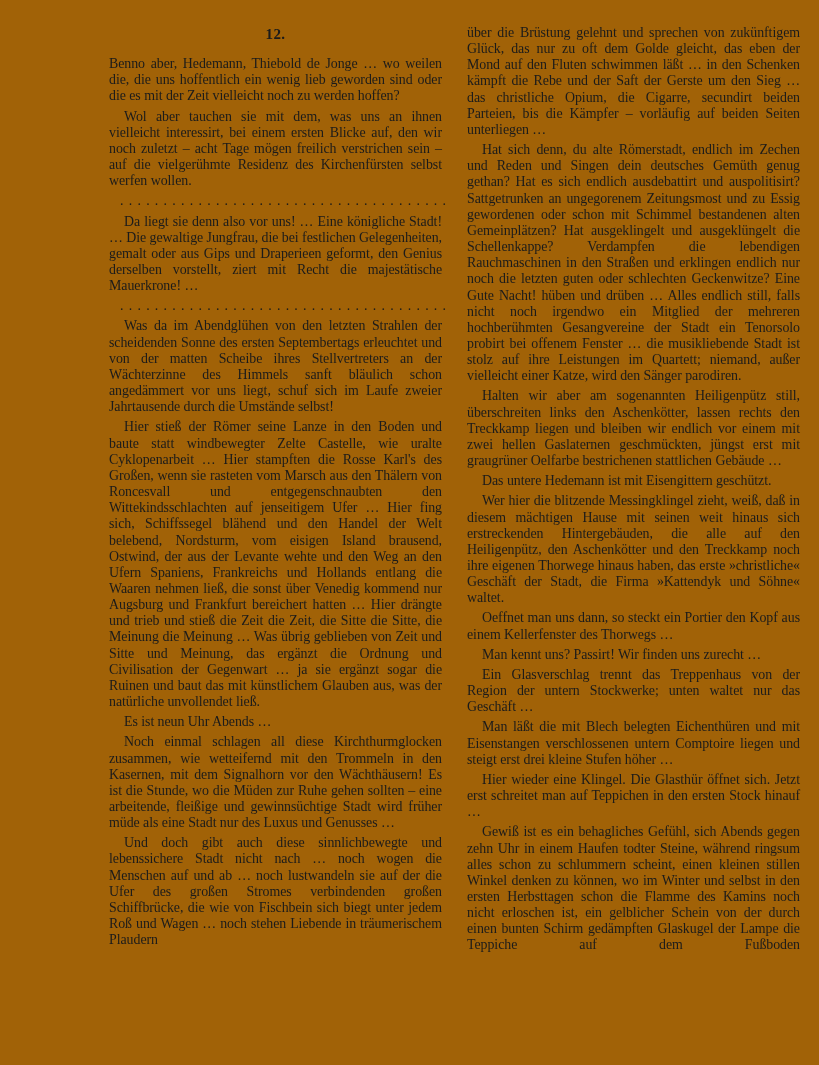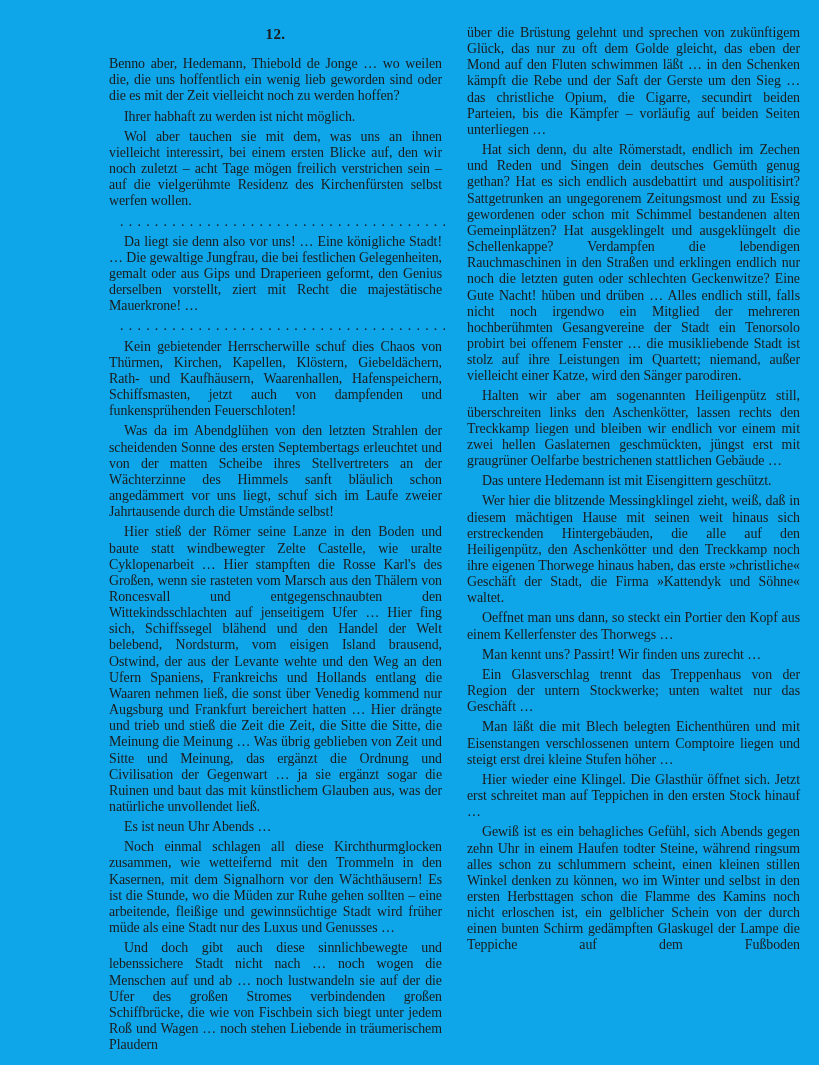--- a/index.html
+++ b/index.html
@@ -1,21 +1,21 @@
 <!DOCTYPE html>
 <html lang="de"><head>
 <meta charset="utf-8">
 <style>
   html, body { margin: 0; padding: 0; background: #e8e8e8; }
   .page {
     position: relative;
     width: 819px;
     height: 1065px;
     margin: 0 auto;
-    background: #0ea5e9;
+    background: #a16207;
     color: #1b1b1b;
     font-family: "Liberation Serif", "DejaVu Serif", serif;
     overflow: hidden;
   }
   .columns {
     position: absolute;
     left: 105px;
     top: 21px;
     width: 699px;
     display: flex;
@@ -61,26 +61,24 @@
   .page-number span { padding-right: 12px; }
 </style>
 </head>
 <body>
 
 <div class="page">
   <div class="columns">
     <div class="col" id="col-left">
         <div class="chapter-heading">12.</div>
         <div class="para">Benno aber, Hedemann, Thiebold de Jonge … wo weilen die, die uns hoffentlich ein wenig lieb geworden sind oder die es mit der Zeit vielleicht noch zu werden hoffen?</div>
-        <div class="para indent">Ihrer habhaft zu werden ist nicht möglich.</div>
         <div class="para indent">Wol aber tauchen sie mit dem, was uns an ihnen vielleicht interessirt, bei einem ersten Blicke auf, den wir noch zuletzt – acht Tage mögen freilich verstrichen sein – auf die vielgerühmte Residenz des Kirchenfürsten selbst werfen wollen.</div>
         <div class="dots-separator">. . . . . . . . . . . . . . . . . . . . . . . . . . . . . . . . . . . . . .</div>
         <div class="para indent">Da liegt sie denn also vor uns! … Eine königliche Stadt! … Die gewaltige Jungfrau, die bei festlichen Gelegenheiten, gemalt oder aus Gips und Draperieen geformt, den Genius derselben vorstellt, ziert mit Recht die majestätische Mauerkrone! …</div>
         <div class="dots-separator">. . . . . . . . . . . . . . . . . . . . . . . . . . . . . . . . . . . . . .</div>
-        <div class="para indent">Kein gebietender Herrscherwille schuf dies Chaos von Thürmen, Kirchen, Kapellen, Klöstern, Giebeldächern, Rath- und Kaufhäusern, Waarenhallen, Hafenspeichern, Schiffsmasten, jetzt auch von dampfenden und funkensprühenden Feuerschloten!</div>
         <div class="para indent">Was da im Abendglühen von den letzten Strahlen der scheidenden Sonne des ersten Septembertags erleuchtet und von der matten Scheibe ihres Stellvertreters an der Wächterzinne des Himmels sanft bläulich schon angedämmert vor uns liegt, schuf sich im Laufe zweier Jahrtausende durch die Umstände selbst!</div>
         <div class="para indent">Hier stieß der Römer seine Lanze in den Boden und baute statt windbewegter Zelte Castelle, wie uralte Cyklopenarbeit … Hier stampften die Rosse Karl's des Großen, wenn sie rasteten vom Marsch aus den Thälern von Roncesvall und entgegenschnaubten den Wittekindsschlachten auf jenseitigem Ufer … Hier fing sich, Schiffssegel blähend und den Handel der Welt belebend, Nordsturm, vom eisigen Island brausend, Ostwind, der aus der Levante wehte und den Weg an den Ufern Spaniens, Frankreichs und Hollands entlang die Waaren nehmen ließ, die sonst über Venedig kommend nur Augsburg und Frankfurt bereichert hatten … Hier drängte und trieb und stieß die Zeit die Zeit, die Sitte die Sitte, die Meinung die Meinung … Was übrig geblieben von Zeit und Sitte und Meinung, das ergänzt die Ordnung und Civilisation der Gegenwart … ja sie ergänzt sogar die Ruinen und baut das mit künstlichem Glauben aus, was der natürliche unvollendet ließ.</div>
         <div class="para indent">Es ist neun Uhr Abends …</div>
         <div class="para indent">Noch einmal schlagen all diese Kirchthurmglocken zusammen, wie wetteifernd mit den Trommeln in den Kasernen, mit dem Signalhorn vor den Wächthäusern! Es ist die Stunde, wo die Müden zur Ruhe gehen sollten – eine arbeitende, fleißige und gewinnsüchtige Stadt wird früher müde als eine Stadt nur des Luxus und Genusses …</div>
         <div class="para indent cont">Und doch gibt auch diese sinnlichbewegte und lebenssichere Stadt nicht nach … noch wogen die Menschen auf und ab … noch lustwandeln sie auf der die Ufer des großen Stromes verbindenden großen Schiffbrücke, die wie von Fischbein sich biegt unter jedem Roß und Wagen … noch stehen Liebende in träumerischem Plaudern</div>
       </div>
     <div class="col" id="col-right">
         <div class="para">über die Brüstung gelehnt und sprechen von zukünftigem Glück, das nur zu oft dem Golde gleicht, das eben der Mond auf den Fluten schwimmen läßt … in den Schenken kämpft die Rebe und der Saft der Gerste um den Sieg … das christliche Opium, die Cigarre, secundirt beiden Parteien, bis die Kämpfer – vorläufig auf beiden Seiten unterliegen …</div>
         <div class="para indent">Hat sich denn, du alte Römerstadt, endlich im Zechen und Reden und Singen dein deutsches Gemüth genug gethan? Hat es sich endlich ausdebattirt und auspolitisirt? Sattgetrunken an ungegorenem Zeitungsmost und zu Essig gewordenen oder schon mit Schimmel bestandenen alten Gemeinplätzen? Hat ausgeklingelt und ausgeklüngelt die Schellenkappe? Verdampfen die lebendigen Rauchmaschinen in den Straßen und erklingen endlich nur noch die letzten guten oder schlechten Geckenwitze? Eine Gute Nacht! hüben und drüben … Alles endlich still, falls nicht noch irgendwo ein Mitglied der mehreren hochberühmten Gesangvereine der Stadt ein Tenorsolo probirt bei offenem Fenster … die musikliebende Stadt ist stolz auf ihre Leistungen im Quartett; niemand, außer vielleicht einer Katze, wird den Sänger parodiren.</div>
         <div class="para indent">Halten wir aber am sogenannten Heiligenpütz still, überschreiten links den Aschenkötter, lassen rechts den Treckkamp liegen und bleiben wir endlich vor einem mit zwei hellen Gaslaternen geschmückten, jüngst erst mit graugrüner Oelfarbe bestrichenen stattlichen Gebäude …</div>

